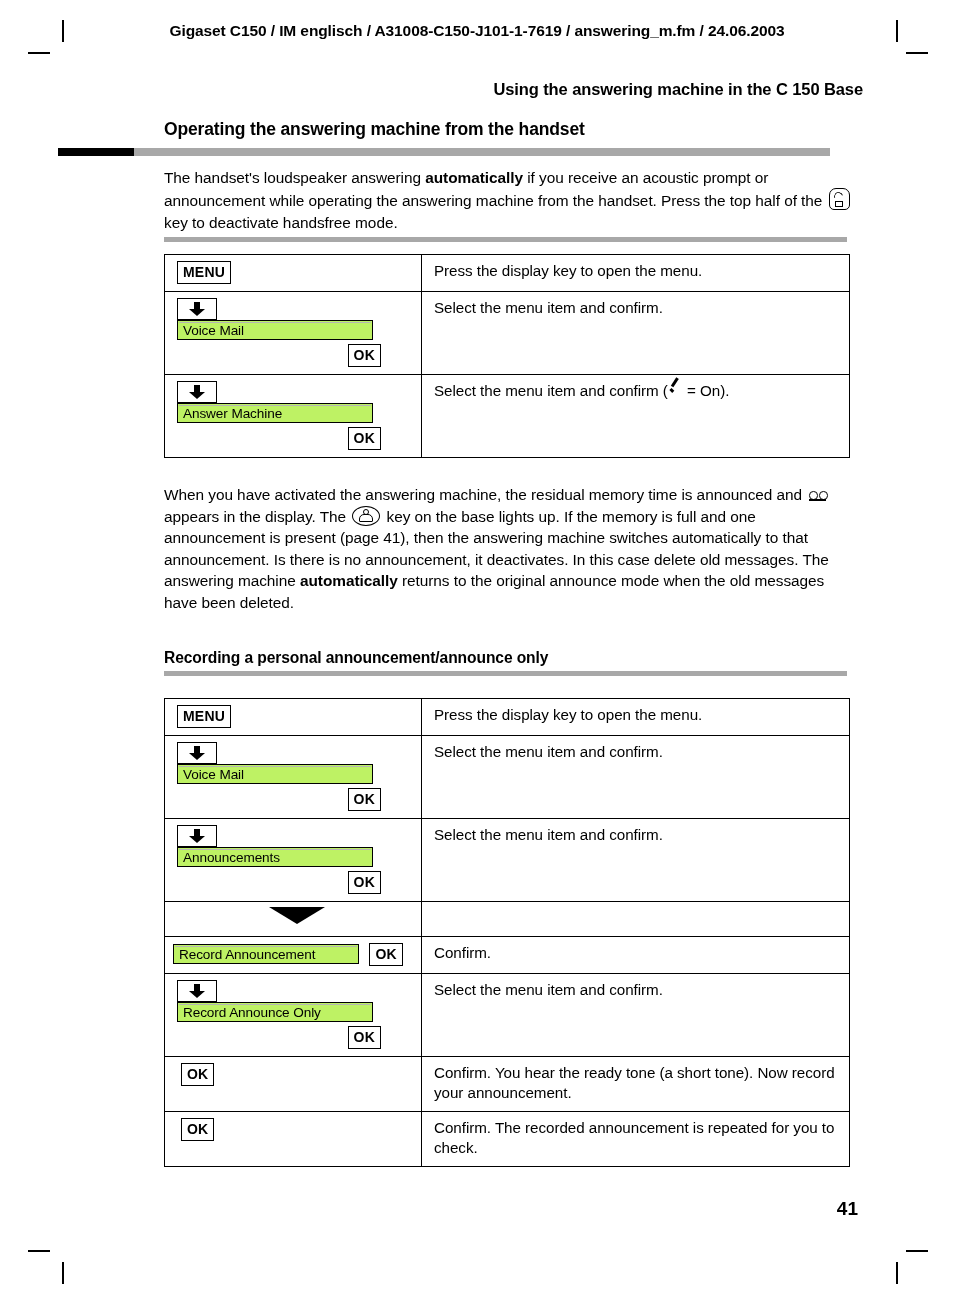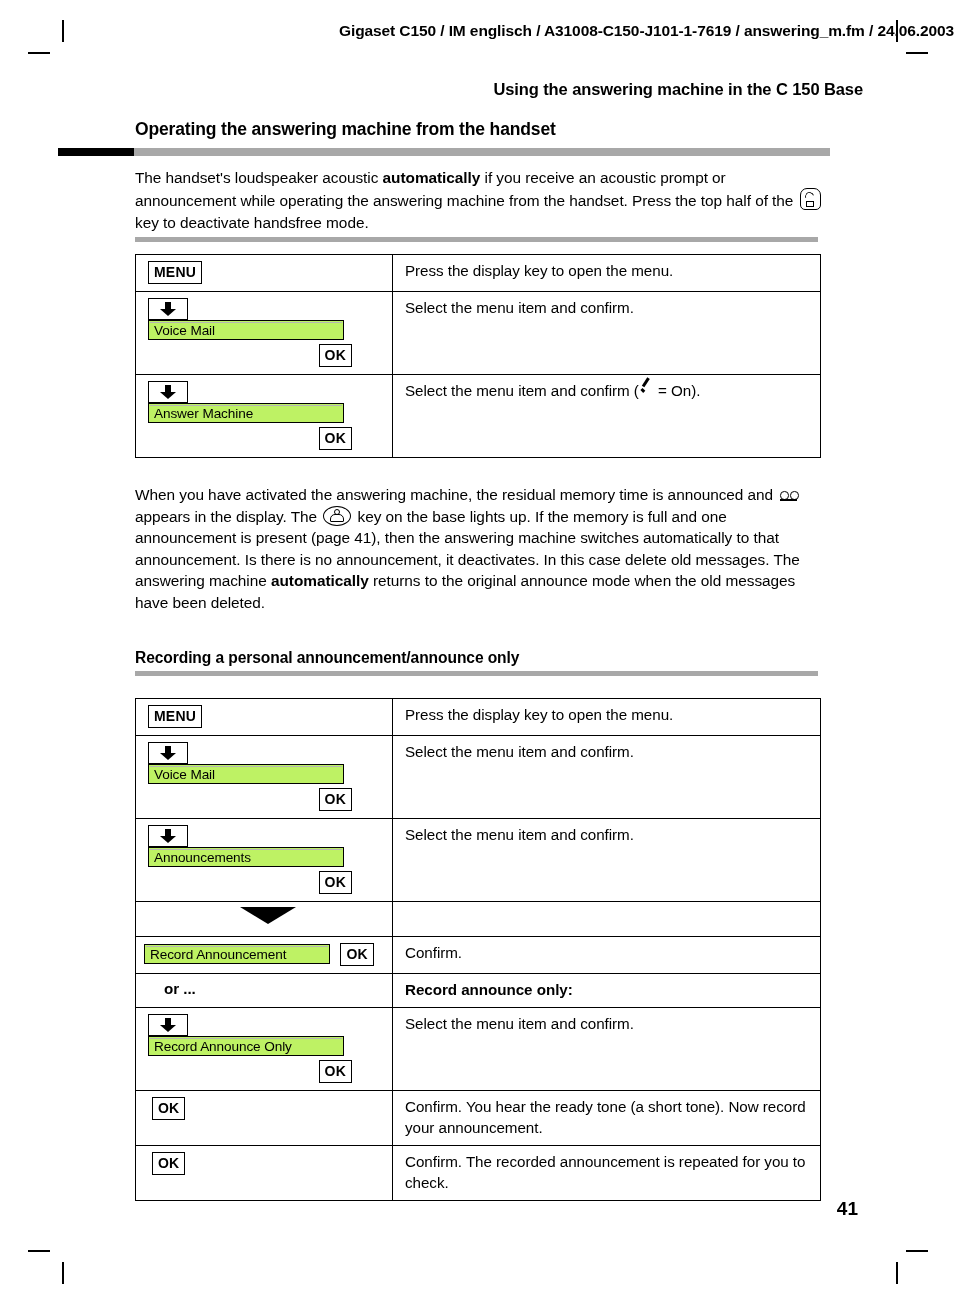--- a/index.html
+++ b/index.html
@@ -20,21 +20,21 @@
   .cropmark { position: absolute; background: #000; }
   .cm-v { width: 2px; height: 22px; }
   .cm-h { width: 22px; height: 2px; }
 
   
   #doc-header {
     position: absolute;
     left: 0; right: 0;
     top: 22px;
     height: 22px;
-    text-align: right;
+    text-align: center;
   }
   #doc-header .hdr-text {
     font-size: 15.5px;
     font-weight: 600;
     letter-spacing: -0.1px;
     white-space: nowrap;
   }
 
   
   #chapter-title {
@@ -44,21 +44,21 @@
     top: 80px;
     text-align: right;
     font-size: 16.5px;
     font-weight: bold;
     letter-spacing: -0.1px;
   }
 
   
   #content {
     position: absolute;
-    left: 135px;
+    left: 164px;
     top: 118px;
     width: 690px;
   }
 
   h1.section-title {
     margin: 0;
     font-size: 17.5px;
     font-weight: bold;
     letter-spacing: -0.15px;
     line-height: 1.3;
@@ -347,21 +347,21 @@
 
 <div id="chapter-title">Using the answering machine in the C 150 Base</div>
 
 <div class="rule-h1"></div>
 
 <div id="content">
 
   <h1 class="section-title">Operating the answering machine from the handset</h1>
 
   <p class="body-text" style="margin-top:26px;">
-    <span>The handset's loudspeaker acoustic </span><b>automatically</b><span> if you receive an acoustic prompt or announcement while operating the answering machine from the handset.  Press the top half of the </span><span class="icon-inline icon-handsfree"></span><span> key to deactivate handsfree mode.</span>
+    <span>The handset's loudspeaker answering </span><b>automatically</b><span> if you receive an acoustic prompt or announcement while operating the answering machine from the handset.  Press the top half of the </span><span class="icon-inline icon-handsfree"></span><span> key to deactivate handsfree mode.</span>
   </p>
 
   <div class="rule-h2"></div>
 
   <table class="keytable">
     <tbody>
       <tr>
         <td class="col-keys">
           <div class="keys-inner">
             <span class="softkey">MENU</span>
@@ -486,28 +486,20 @@
           <div class="keys-inner inline-field-ok" style="padding-left:8px;">
             <span class="lcdfield lcd-rec">Record Announcement</span>
             <span class="softkey">OK</span>
           </div>
         </td>
         <td class="col-desc">
           <div class="desc-inner">Confirm.</div>
         </td>
       </tr>
 
-      <tr>
-        <td class="col-keys">
-          <div class="keys-inner center-label">or ...</div>
-        </td>
-        <td class="col-desc">
-          <div class="desc-inner bold">Record announce only:</div>
-        </td>
-      </tr>
 
       <tr>
         <td class="col-keys">
           <div class="keys-inner">
             <span class="navkey">
               <span class="arrow-stem"></span>
               <span class="arrow-head"></span>
             </span>
             <span class="lcdfield lcd-wide">Record Announce Only</span>
             <div class="softkey-row-right">

